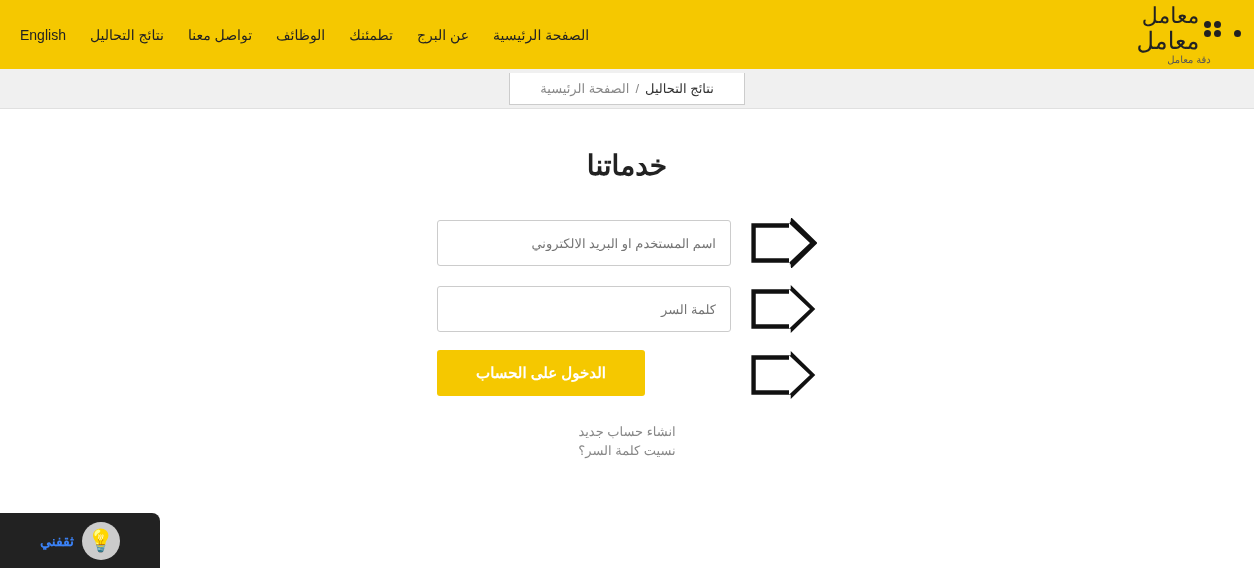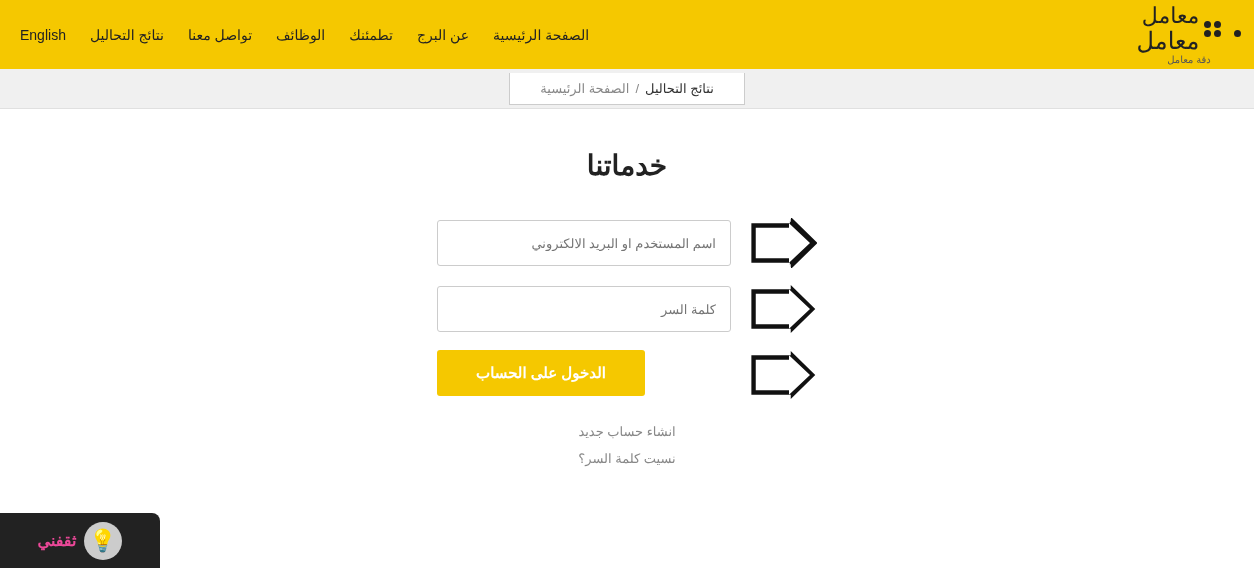--- a/index.html
+++ b/index.html
@@ -172,21 +172,21 @@
     }
 
     .btn-full {
       flex: 1;
     }
 
     .links-area {
       display: flex;
       flex-direction: column;
       align-items: center;
-      gap: 12px;
+      gap: 4px;
       margin-top: 8px;
     }
     .links-area a {
       color: #888;
       font-size: 13px;
       text-decoration: none;
     }
 
     
     .badge {
@@ -196,22 +196,22 @@
       width: 160px;
       height: 55px;
       background: #222;
       display: flex;
       align-items: center;
       justify-content: center;
       gap: 8px;
       border-top-right-radius: 8px;
     }
     .badge-text {
-      color: #ec4899;
-      font-size: 16px;
+      color: #3b82f6;
+      font-size: 14px;
       font-weight: bold;
       font-family: Arial;
     }
     .badge-icon {
       width: 38px;
       height: 38px;
       background: #ccc;
       border-radius: 50%;
       display: flex;
       align-items: center;

